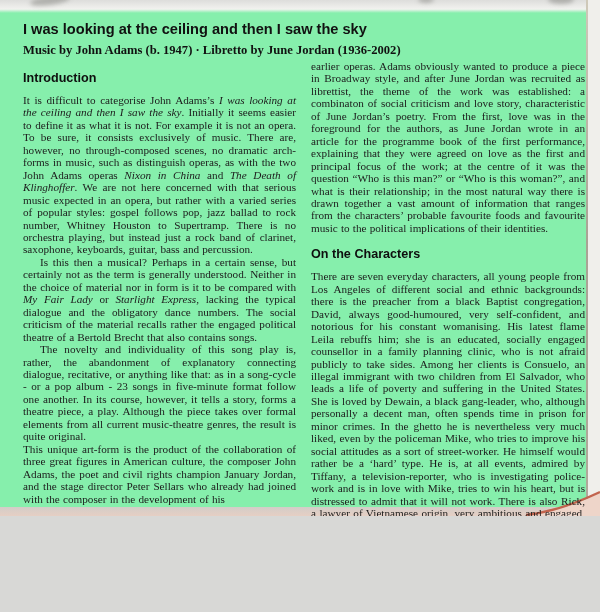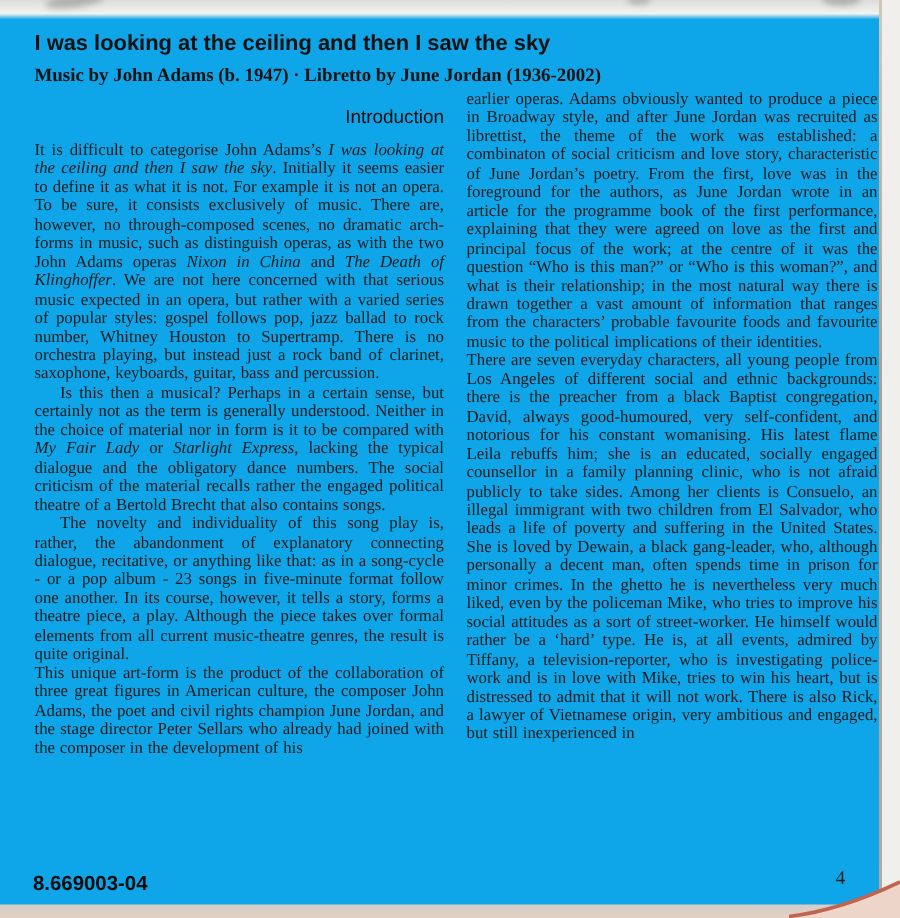--- a/index.html
+++ b/index.html
@@ -2,22 +2,22 @@
 <html><head>
 <meta charset="utf-8">
 <style>
   html,body{margin:0;padding:0;}
   body{
     width:600px;height:612px;
     background:#d8d8d6;
     font-family:"Liberation Serif", serif;
   }
   .scan{
-    position:relative;width:600px;height:612px;overflow:hidden;
-    background:#0ea5e9;
+    position:relative;width:600px;height:516px;overflow:hidden;
+    background:#86efac;
     color:#161616;
   }
   
   .top-band{position:absolute;left:0;top:0;width:600px;height:13px;
     background:linear-gradient(#dddddb,#f2f2ef 70%,rgba(251,251,248,0));}
   .smudge{position:absolute;background:#8a8a86;border-radius:50%;filter:blur(2px);opacity:.55;}
   .smudge.s1{left:30px;top:-4px;width:40px;height:9px;transform:rotate(-8deg);}
   .smudge.s2{left:418px;top:-3px;width:16px;height:6px;}
   .smudge.s3{left:548px;top:-5px;width:26px;height:9px;}
   .edge-line{position:absolute;left:586px;top:0;width:2px;height:604px;
@@ -32,22 +32,22 @@
     margin:0;font-family:"Liberation Sans",sans-serif;font-weight:bold;
     font-size:14.6px;color:#111;letter-spacing:0;}
   .titleblock h2{
     margin:6px 0 0 0;font-family:Liberation Serif, serif;font-weight:bold;
     font-size:12.6px;color:#111;}
   
   .col{position:absolute;width:273px;text-align:justify;}
   .col-left{left:23px;top:71px;}
   .col-right{left:311px;top:60px;width:274px;}
   .col h3{
-    font-family:"Liberation Sans",sans-serif;font-weight:normal;font-size:12.6px;
-    margin:0 0 9px 0;color:#0e0e0e;text-align:right;}
+    font-family:"Liberation Sans",sans-serif;font-weight:bold;font-size:12.6px;
+    margin:0 0 9px 0;color:#0e0e0e;text-align:left;}
   .col h3.later{margin-top:13px;}
   .col p{
     margin:0;font-size:11.2px;line-height:12.45px;word-spacing:.4px;color:#1b1b1b;}
   .col p.indent{text-indent:17px;}
   .col p em{font-style:italic;}
   
   .catalog{
     position:absolute;left:22px;top:581px;
     font-family:Liberation Sans, sans-serif;font-weight:bold;font-size:13.6px;color:#0c0c0c;}
   .pagenum{
@@ -74,24 +74,25 @@
   <div class="titleblock">
     <h1>I was looking at the ceiling and then I saw the sky</h1>
     <h2>Music by John Adams (b. 1947) · Libretto by June Jordan (1936-2002)</h2>
   </div>
 
   <div class="col col-left">
     <h3>Introduction</h3>
     <p>It is difficult to categorise John Adams’s <em>I was looking at the ceiling and then I saw the sky</em>. Initially it seems easier to define it as what it is not. For example it is not an opera. To be sure, it consists exclusively of music. There are, however, no through-composed scenes, no dramatic arch-forms in music, such as distinguish operas, as with the two John Adams operas <em>Nixon in China</em> and <em>The Death of Klinghoffer</em>. We are not here concerned with that serious music expected in an opera, but rather with a varied series of popular styles: gospel follows pop, jazz ballad to rock number, Whitney Houston to Supertramp. There is no orchestra playing, but instead just a rock band of clarinet, saxophone, keyboards, guitar, bass and percussion.</p>
     <p class="indent">Is this then a musical? Perhaps in a certain sense, but certainly not as the term is generally understood. Neither in the choice of material nor in form is it to be compared with <em>My Fair Lady</em> or <em>Starlight Express</em>, lacking the typical dialogue and the obligatory dance numbers. The social criticism of the material recalls rather the engaged political theatre of a Bertold Brecht that also contains songs.</p>
     <p class="indent">The novelty and individuality of this song play is, rather, the abandonment of explanatory connecting dialogue, recitative, or anything like that: as in a song-cycle - or a pop album - 23 songs in five-minute format follow one another. In its course, however, it tells a story, forms a theatre piece, a play. Although the piece takes over formal elements from all current music-theatre genres, the result is quite original.</p>
-    <p>This unique art-form is the product of the collaboration of three great figures in American culture, the composer John Adams, the poet and civil rights champion June Jordan, and the stage director Peter Sellars who already had joined with the composer in the development of his</p>
+    <p>This unique art-form is the product of the collaboration of three great figures in American culture, the composer John Adams, the poet and civil rights champion January Jordan, and the stage director Peter Sellars who already had joined with the composer in the development of his</p>
   </div>
 
   <div class="col col-right">
     <p>earlier operas. Adams obviously wanted to produce a piece in Broadway style, and after June Jordan was recruited as librettist, the theme of the work was established: a combinaton of social criticism and love story, characteristic of June Jordan’s poetry. From the first, love was in the foreground for the authors, as June Jordan wrote in an article for the programme book of the first performance, explaining that they were agreed on love as the first and principal focus of the work; at the centre of it was the question “Who is this man?” or “Who is this woman?”, and what is their relationship; in the most natural way there is drawn together a vast amount of information that ranges from the characters’ probable favourite foods and favourite music to the political implications of their identities.</p>
+    <h3 class="later">On the Characters</h3>
     <p>There are seven everyday characters, all young people from Los Angeles of different social and ethnic backgrounds: there is the preacher from a black Baptist congregation, David, always good-humoured, very self-confident, and notorious for his constant womanising. His latest flame Leila rebuffs him; she is an educated, socially engaged counsellor in a family planning clinic, who is not afraid publicly to take sides. Among her clients is Consuelo, an illegal immigrant with two children from El Salvador, who leads a life of poverty and suffering in the United States. She is loved by Dewain, a black gang-leader, who, although personally a decent man, often spends time in prison for minor crimes. In the ghetto he is nevertheless very much liked, even by the policeman Mike, who tries to improve his social attitudes as a sort of street-worker. He himself would rather be a ‘hard’ type. He is, at all events, admired by Tiffany, a television-reporter, who is investigating police-work and is in love with Mike, tries to win his heart, but is distressed to admit that it will not work. There is also Rick, a lawyer of Vietnamese origin, very ambitious and engaged, but still inexperienced in</p>
   </div>
 
   <div class="catalog">8.669003-04</div>
   <div class="pagenum">4</div>
 
 </div>
 
 </body></html>

